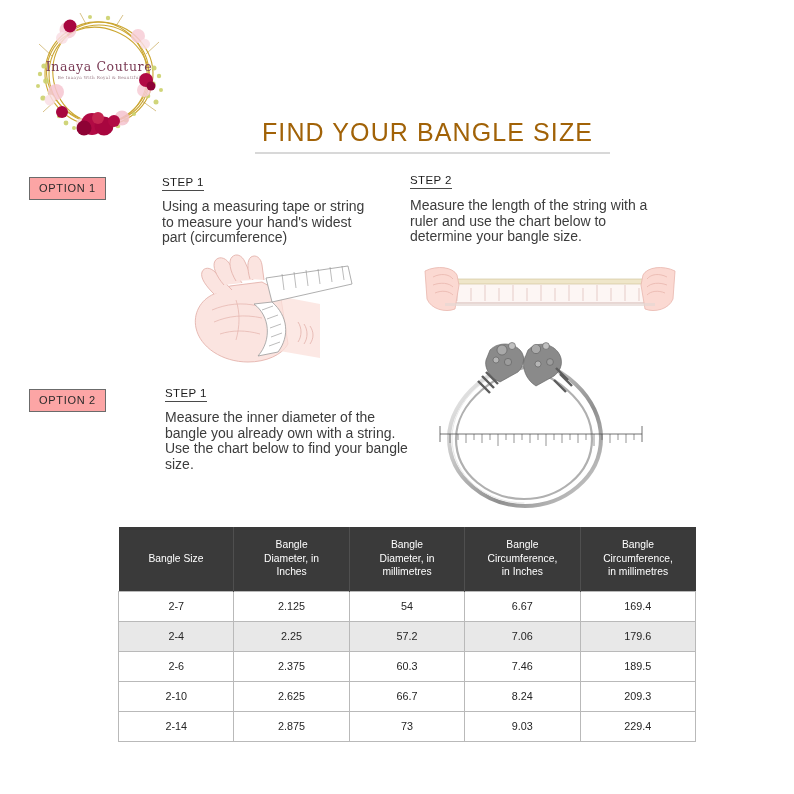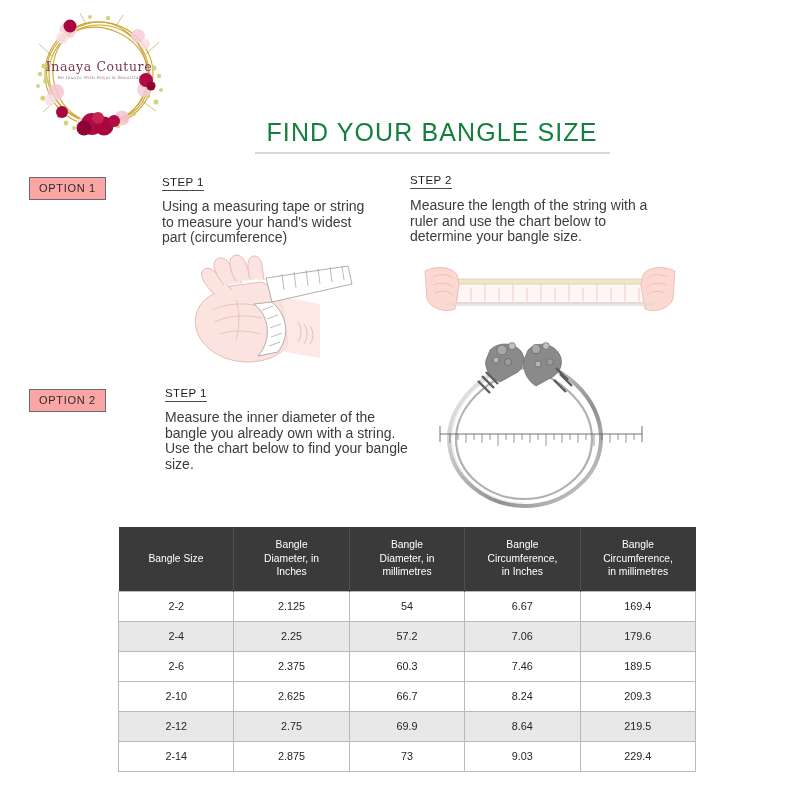--- a/index.html
+++ b/index.html
@@ -47,25 +47,24 @@
     color: #9a7b86;
     white-space: nowrap;
   }
 
   
   .page-title {
     position: absolute;
     left: 262px;
     top: 118px;
     width: 340px;
-    text-align: center;
     font-size: 25px;
     font-weight: 400;
     letter-spacing: 1.1px;
-    color: #15803d;
+    color: #a16207;
     font-family: "Liberation Sans", sans-serif;
   }
   .title-rule {
     position: absolute;
     left: 255px;
     top: 152px;
     width: 355px;
     height: 2px;
     background: #d8d8d8;
   }
@@ -419,21 +418,21 @@
         <th>Bangle
 Circumference,
 in Inches</th>
         <th>Bangle
 Circumference,
 in millimetres</th>
       </tr>
     </thead>
     <tbody>
       <tr class="odd">
-        <td>2-2</td>
+        <td>2-7</td>
         <td>2.125</td>
         <td>54</td>
         <td>6.67</td>
         <td>169.4</td>
       </tr>
       <tr class="even">
         <td>2-4</td>
         <td>2.25</td>
         <td>57.2</td>
         <td>7.06</td>
@@ -446,27 +445,20 @@
         <td>7.46</td>
         <td>189.5</td>
       </tr>
       <tr class="odd">
         <td>2-10</td>
         <td>2.625</td>
         <td>66.7</td>
         <td>8.24</td>
         <td>209.3</td>
       </tr>
-      <tr class="even">
-        <td>2-12</td>
-        <td>2.75</td>
-        <td>69.9</td>
-        <td>8.64</td>
-        <td>219.5</td>
-      </tr>
       <tr class="odd">
         <td>2-14</td>
         <td>2.875</td>
         <td>73</td>
         <td>9.03</td>
         <td>229.4</td>
       </tr>
 
     </tbody>
   </table>

